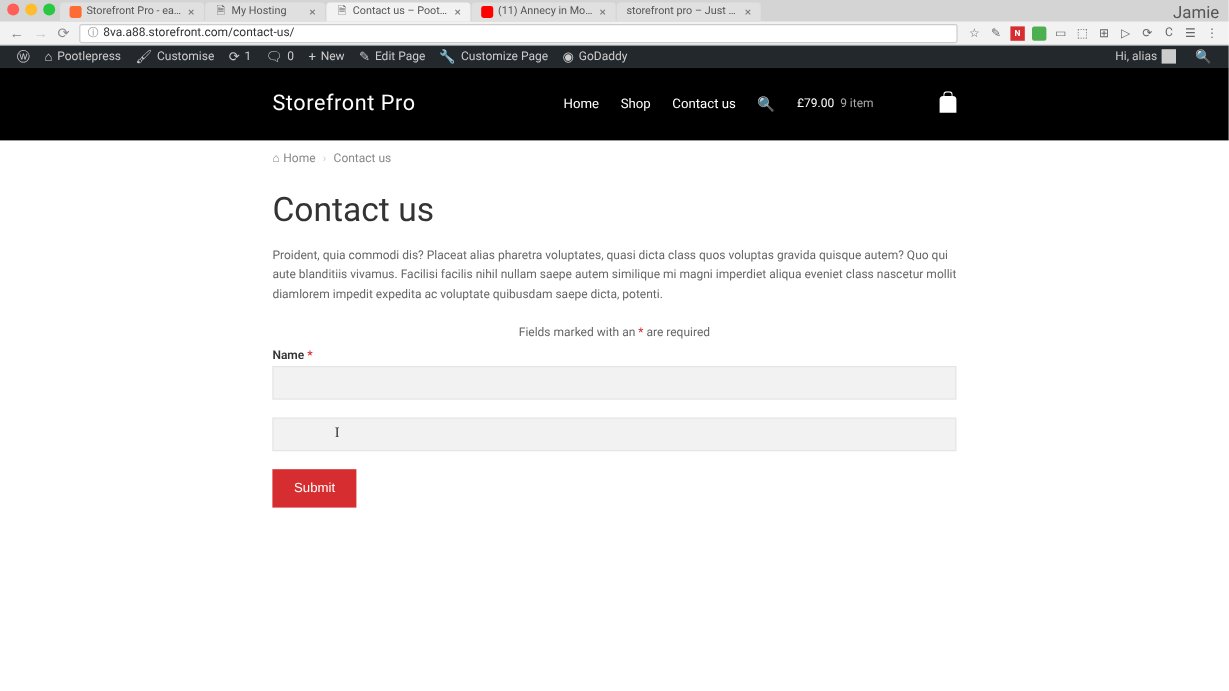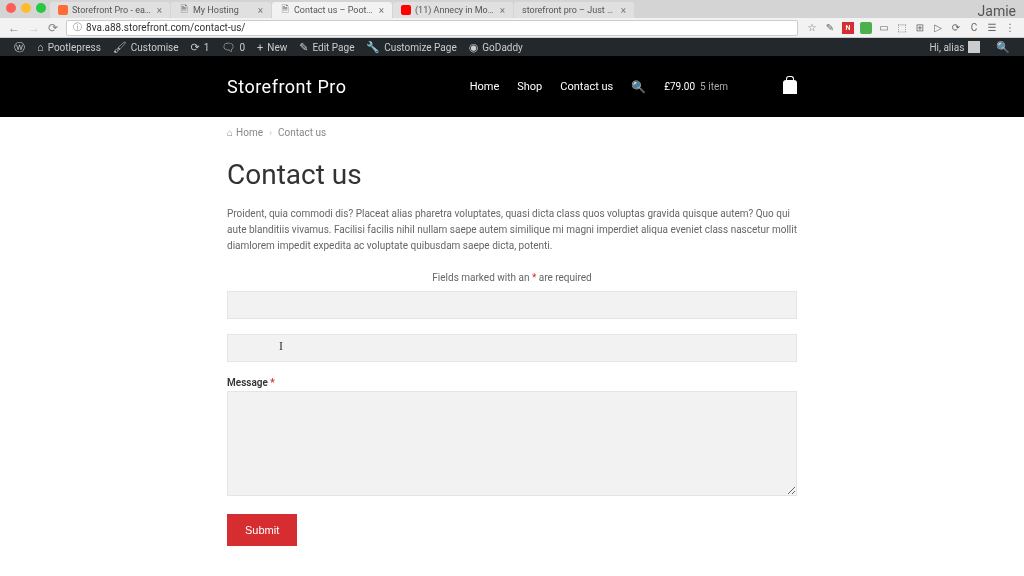--- a/index.html
+++ b/index.html
@@ -184,21 +184,21 @@
 <div class="site-header">
   <div class="header-inner">
     <div class="site-logo"><span>Storefront Pro</span></div>
     <div class="main-nav">
       <span class="nav-link">Home</span>
       <span class="nav-link">Shop</span>
       <span class="nav-link">Contact us</span>
       <span class="nav-link search-icon">🔍</span>
       <div class="cart-area">
         <span>£79.00</span>
-        <span class="cart-count">5 item</span>
+        <span class="cart-count">9 item</span>
         <span class="cart-icon"></span>
       </div>
     </div>
   </div>
 </div>
 
 <div class="breadcrumbs">
   <span class="breadcrumb-link">
       <span>⌂</span>
       <span>Home</span>
@@ -206,26 +206,23 @@
   <span class="breadcrumb-sep">›</span>
   <span>Contact us</span>
 </div>
 
 <div class="main-content">
   <h1 class="page-title">Contact us</h1>
   <p class="intro-text">Proident, quia commodi dis? Placeat alias pharetra voluptates, quasi dicta class quos voluptas gravida quisque autem? Quo qui aute blanditiis vivamus. Facilisi facilis nihil nullam saepe autem similique mi magni imperdiet aliqua eveniet class nascetur mollit diamlorem impedit expedita ac voluptate quibusdam saepe dicta, potenti.</p>
   <p class="required-note"><span>Fields marked with an </span><span class="asterisk">*</span><span> are required</span></p>
   
   <div class="form-group">
+    <label class="form-label"><span>Name </span><span class="asterisk">*</span></label>
     <input class="form-input" type="text" style="">
   </div>
   
   <div class="form-group">
     <div class="text-cursor"><input class="form-input" type="text" style=""></div>
   </div>
   
-  <div class="form-group">
-    <label class="form-label"><span>Message </span><span class="asterisk">*</span></label>
-    <textarea class="form-textarea" style=""></textarea>
-  </div>
   
   <button class="submit-btn">Submit</button>
 </div>
 
 </body></html>

